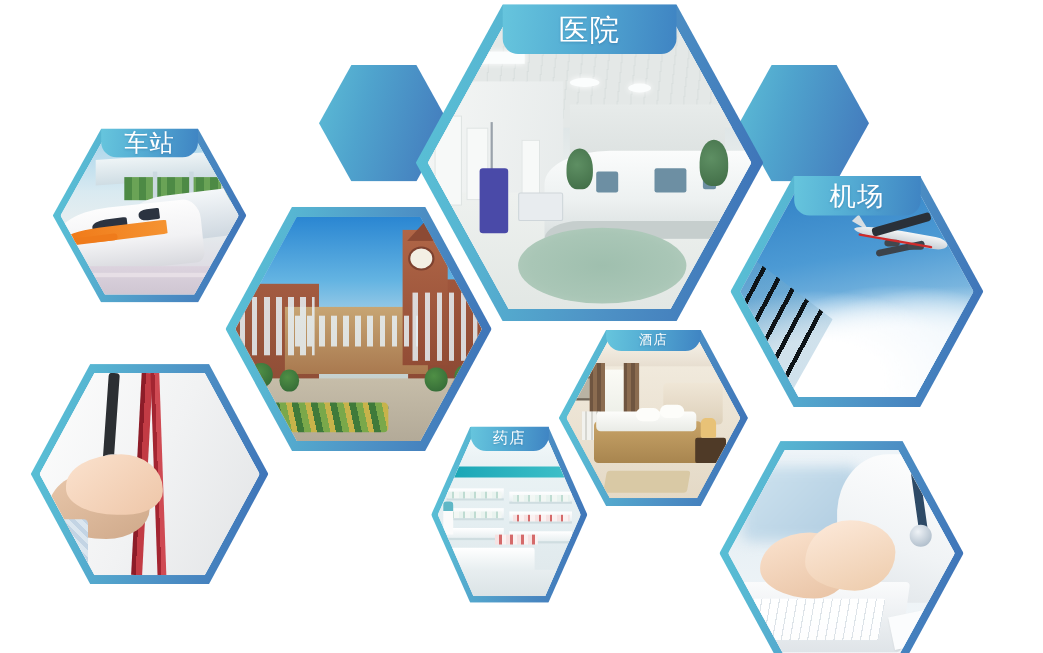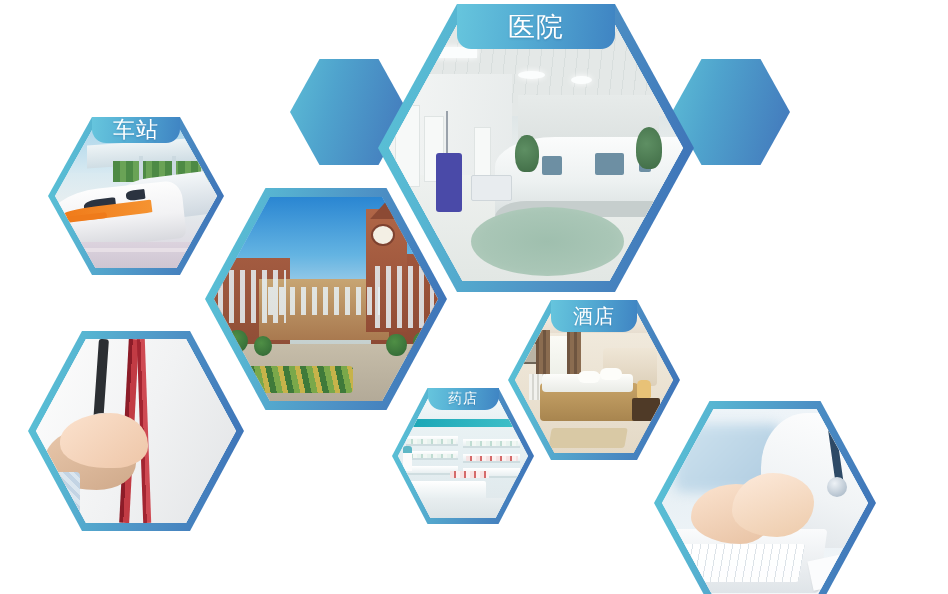--- a/index.html
+++ b/index.html
@@ -334,20 +334,41 @@
         <div class="cart"></div>
         <div class="bed"></div>
         <div class="rug"></div>
       </div>
     </div>
     <div class="hex-label" style="height:45px; font-size:27px;">
       <span>医院</span>
     </div>
   </div>
 
+  <div class="hex" style="left:664px; top:160px; width:230px; height:210px;">
+    <div class="hex-outer"></div>
+    <div class="hex-inner" style="left:9px; top:9px; right:9px; bottom:9px;">
+      <div class="scene sc-airport">
+        <div class="clouds"></div>
+        <div class="glass"></div>
+        <div class="plane">
+          <div class="tail"></div>
+          <div class="fuselage"></div>
+          <div class="wing"></div>
+          <div class="wing2"></div>
+          <div class="engine" style="left:34%; top:52%;"></div>
+          <div class="engine" style="left:56%; top:58%;"></div>
+          <div class="redline"></div>
+        </div>
+      </div>
+    </div>
+    <div class="hex-label" style="height:36px; font-size:24px;">
+      <span>机场</span>
+    </div>
+  </div>
 
   <div class="hex" style="left:205px; top:188px; width:242px; height:222px;">
     <div class="hex-outer"></div>
     <div class="hex-inner" style="left:9px; top:9px; right:9px; bottom:9px;">
       <div class="scene sc-school">
         <div class="sky"></div>
         <div class="bldgL"></div>
         <div class="bldgR"></div>
         <div class="bldgC"></div>
         <div class="tower"></div>
@@ -396,26 +417,26 @@
         <div class="headboard"></div>
         <div class="bed"></div>
         <div class="mattress"></div>
         <div class="pillow" style="left:40%; top:44%; width:14%; height:8%;"></div>
         <div class="pillow" style="left:54%; top:42%; width:14%; height:8%;"></div>
         <div class="nightstand"></div>
         <div class="lamp"></div>
         <div class="rug"></div>
       </div>
     </div>
-    <div class="hex-label" style="height:32px; font-size:20px;">
+    <div class="hex-label" style="height:19px; font-size:12px;">
       <span>酒店</span>
     </div>
   </div>
 
-  <div class="hex" style="left:392px; top:388px; width:142px; height:136px;">
+  <div class="hex" style="left:392px; top:388px; width:142px; height:160px;">
     <div class="hex-outer"></div>
     <div class="hex-inner" style="left:6px; top:6px; right:6px; bottom:6px;">
       <div class="scene sc-pharm">
         <div class="ceiling"></div>
         <div class="banner"></div>
         <div class="shelf" style="left:6%; top:34%; width:40%; height:6%;"></div>
         <div class="shelf" style="left:6%; top:46%; width:40%; height:6%;"></div>
         <div class="shelf" style="left:6%; top:58%; width:40%; height:6%;"></div>
         <div class="shelf" style="left:50%; top:36%; width:44%; height:6%;"></div>
         <div class="shelf" style="left:50%; top:48%; width:44%; height:6%;"></div>

